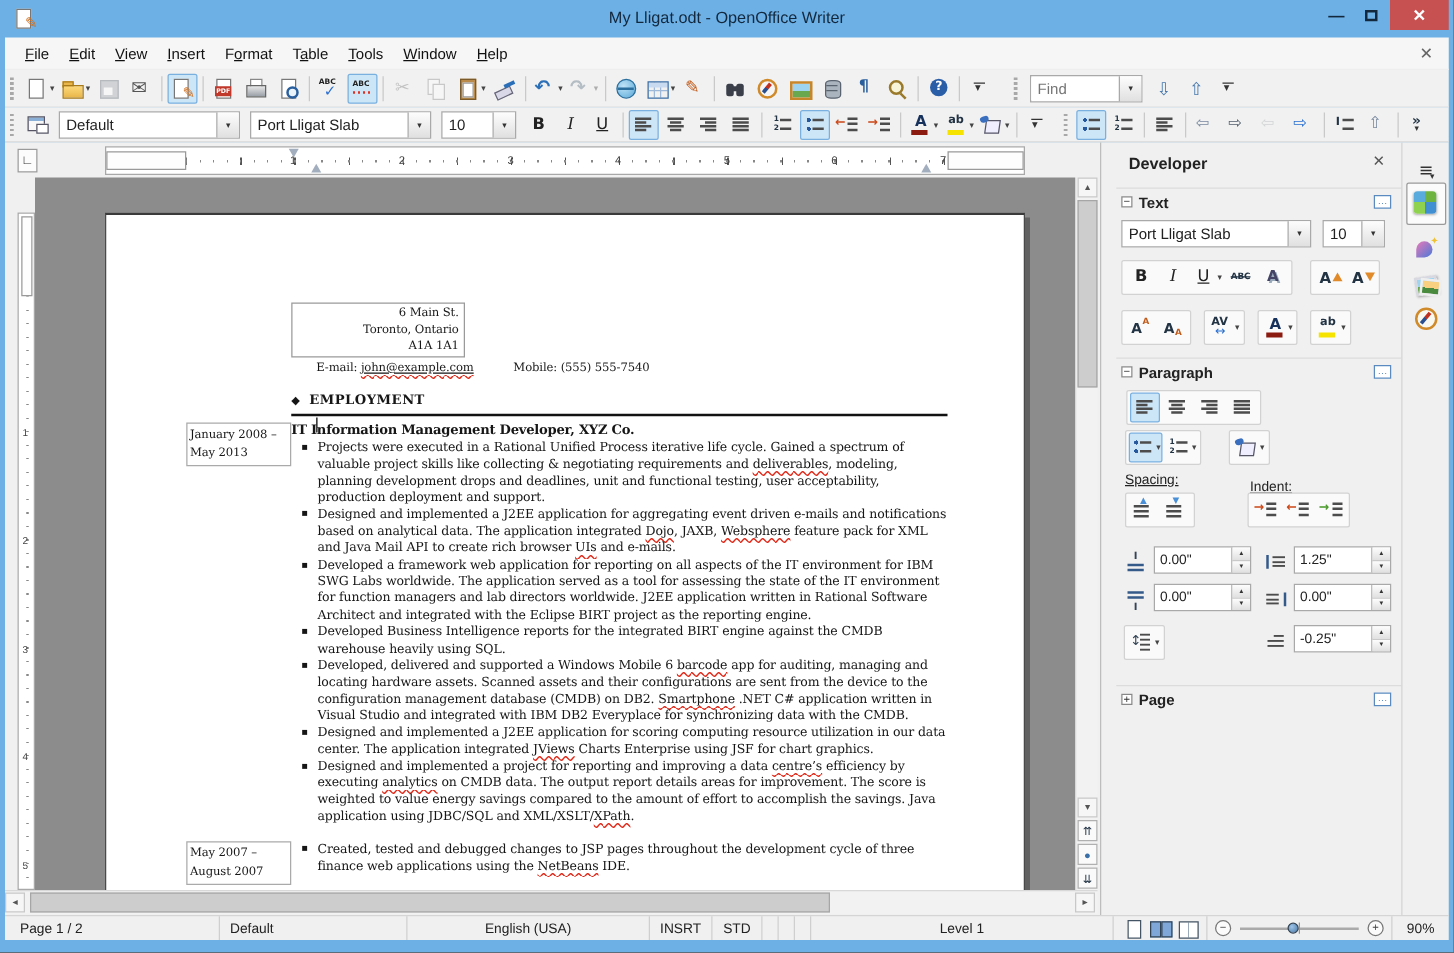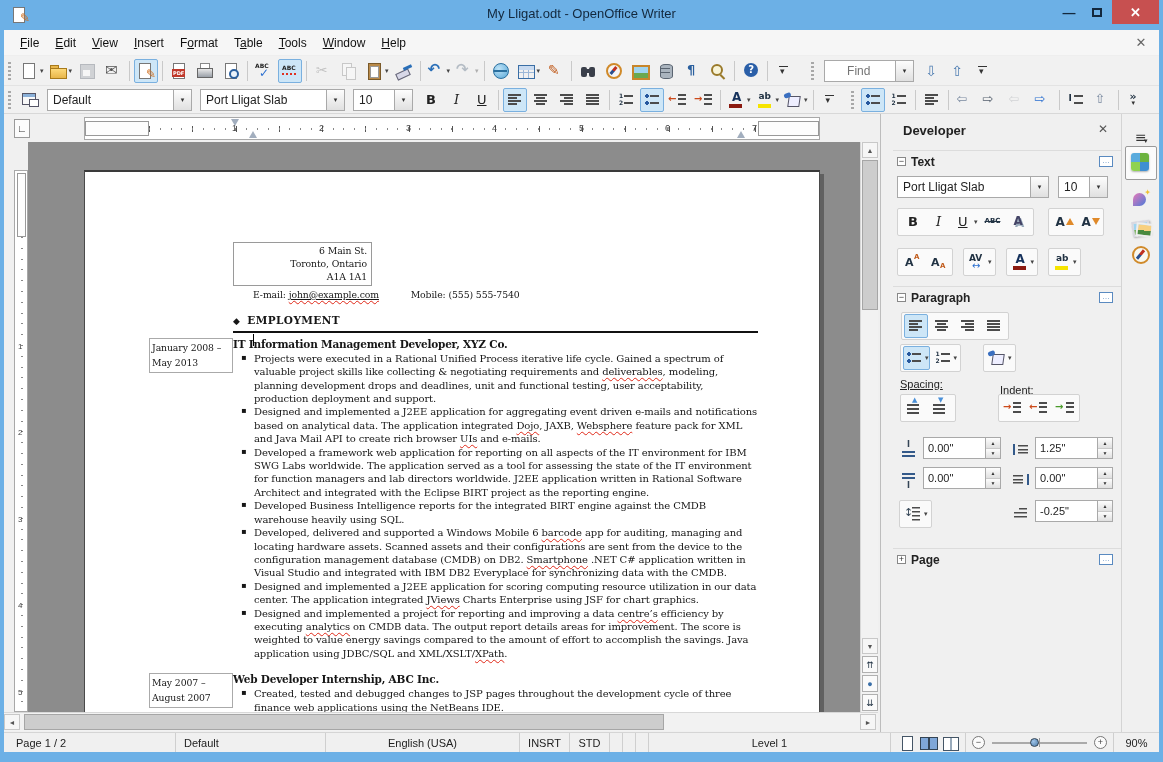--- a/index.html
+++ b/index.html
@@ -29,21 +29,21 @@
   .sep { width:1px; height:20px; background:#c9c9c9; margin:0 3px; }
   .grp { display:flex; align-items:center; }
   .tbtn { position:relative; height:24px; min-width:24px; display:flex; align-items:center; justify-content:center; border:1px solid transparent; border-radius:2px; margin:0 1px; }
   .tbtn.active { background:#cde6f7; border-color:#7ab0df; }
   .tbtn.disabled { opacity:.38; filter:grayscale(70%); }
   .dd { font-size:7px; color:#444; margin-left:1px; }
   .combo { display:flex; align-items:center; height:22px; border:1px solid #a9a9a9; background:#fff; font-size:12px; color:#222; padding-left:5px; margin:0 4px; }
   .combo .cval { flex:1; white-space:nowrap; overflow:hidden; }
   .combo .arrow { width:18px; height:100%; border-left:1px solid #a9a9a9; background:linear-gradient(#fdfdfd,#e0e0e0); display:flex; align-items:center; justify-content:center; font-size:7px; color:#333; }
   .find-box { display:flex; align-items:center; height:22px; border:1px solid #a9a9a9; background:#fff; margin:0 4px; }
-  .find-box input { border:none; outline:none; width:70px; height:18px; font-size:12px; padding-left:22px; font-family:"Liberation Sans",sans-serif; }
+  .find-box input { border:none; outline:none; width:70px; height:18px; font-size:12px; padding-left:5px; font-family:"Liberation Sans",sans-serif; }
   .find-box .arrow { width:18px; height:20px; border-left:1px solid #a9a9a9; background:linear-gradient(#fdfdfd,#e0e0e0); display:flex; align-items:center; justify-content:center; font-size:7px; color:#333; }
 
   
   .ic { position:relative; width:20px; height:20px; display:block; font-family:"DejaVu Sans",sans-serif; }
   .ic::before, .ic::after { position:absolute; }
   .ic-new-document::before{content:"";left:4px;top:2px;width:10px;height:14px;background:#fff;border:1px solid #777;}
   .ic-open-document::before{content:"";left:2px;top:4px;width:7px;height:3px;background:#e8b64a;border:1px solid #a87a1a;}
   .ic-open-document::after{content:"";left:2px;top:7px;width:15px;height:9px;background:linear-gradient(#fdd97a,#e8b64a);border:1px solid #a87a1a;}
   .ic-save::before{content:"";left:3px;top:3px;width:13px;height:13px;background:#8fa3c0;border:1px solid #4a618a;}
   .ic-save::after{content:"";left:6px;top:9px;width:7px;height:6px;background:#fff;}
@@ -615,21 +615,20 @@
                 <div class="bullet">Designed and implemented a J2EE application for scoring computing resource utilization in our data center. The application integrated <span class="sq">JViews</span> Charts Enterprise using JSF for chart graphics.</div>
                 <div class="bullet">Designed and implemented a project for reporting and improving a data <span class="sq">centre’s</span> efficiency by executing <span class="sq">analytics</span> on CMDB data. The output report details areas for improvement. The score is weighted to value energy savings compared to the amount of effort to accomplish the savings. Java application using JDBC/SQL and XML/XSLT/<span class="sq">XPath</span>.</div>
               </div>
             </div>
             <div class="job-row">
               <div class="date-cell">
                 <div>May 2007 –</div>
                 <div>August 2007</div>
               </div>
               <div class="job-body">
-                <div class="job-title">Web Developer Internship, ABC Inc.</div>
                 <div class="bullet">Created, tested and debugged changes to JSP pages throughout the development cycle of three finance web applications using the <span class="sq">NetBeans</span> IDE.</div>
               </div>
             </div>
           </div>
       </div>
     </div>
   </div>
 
   <div class="vscroll">
     <span class="sb-btn" style="top:0;">▲</span>

